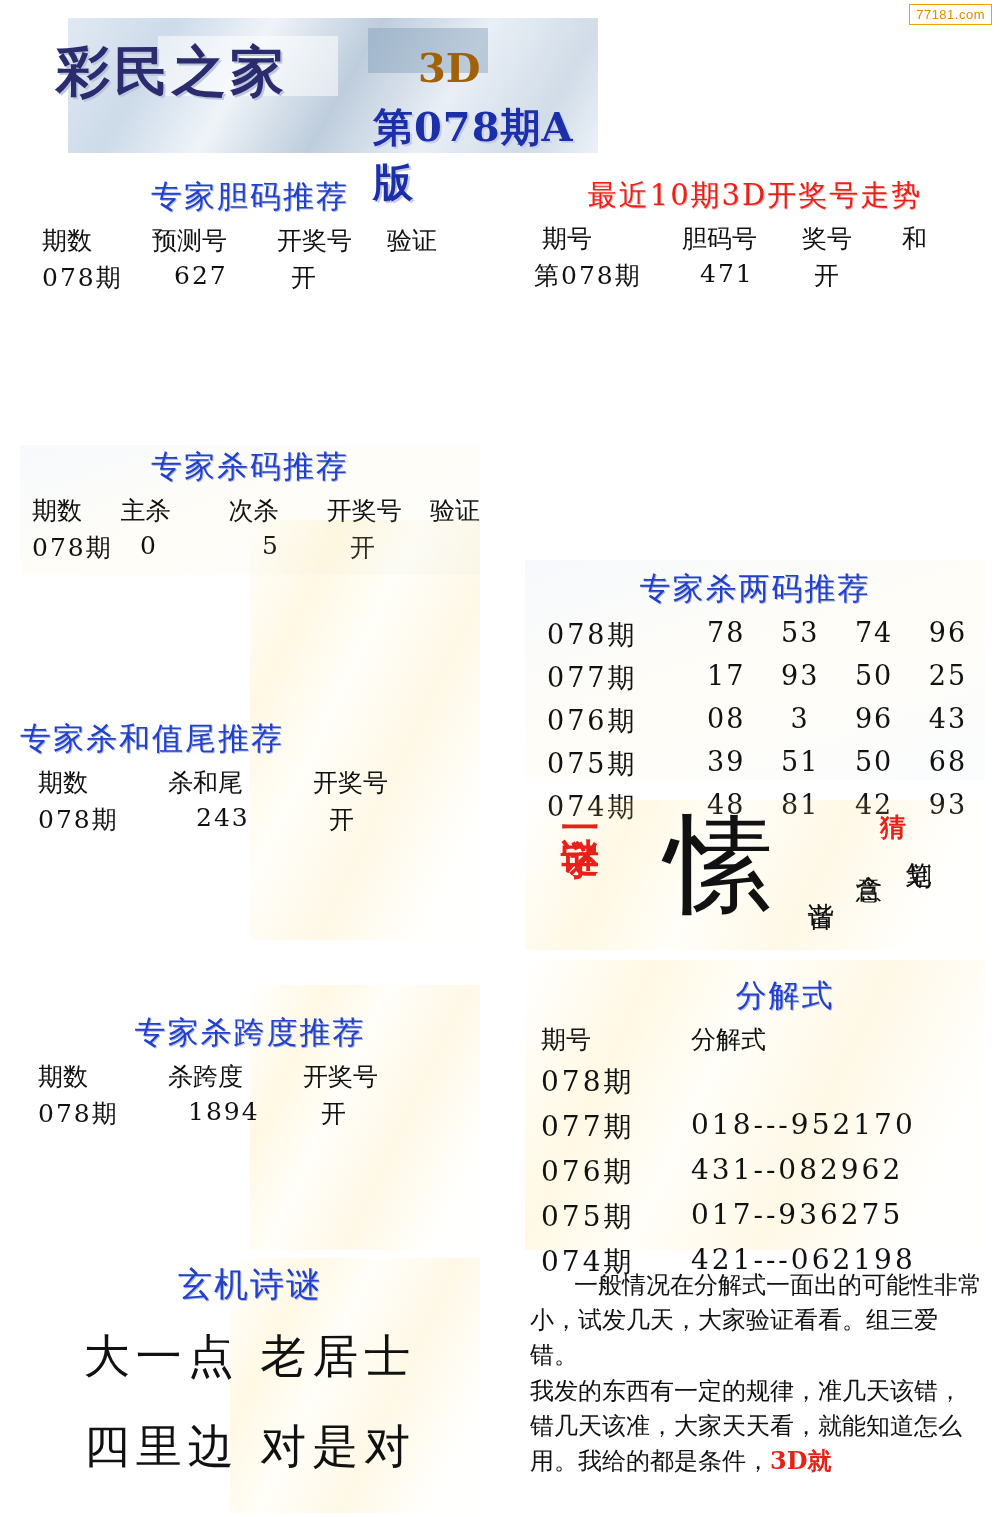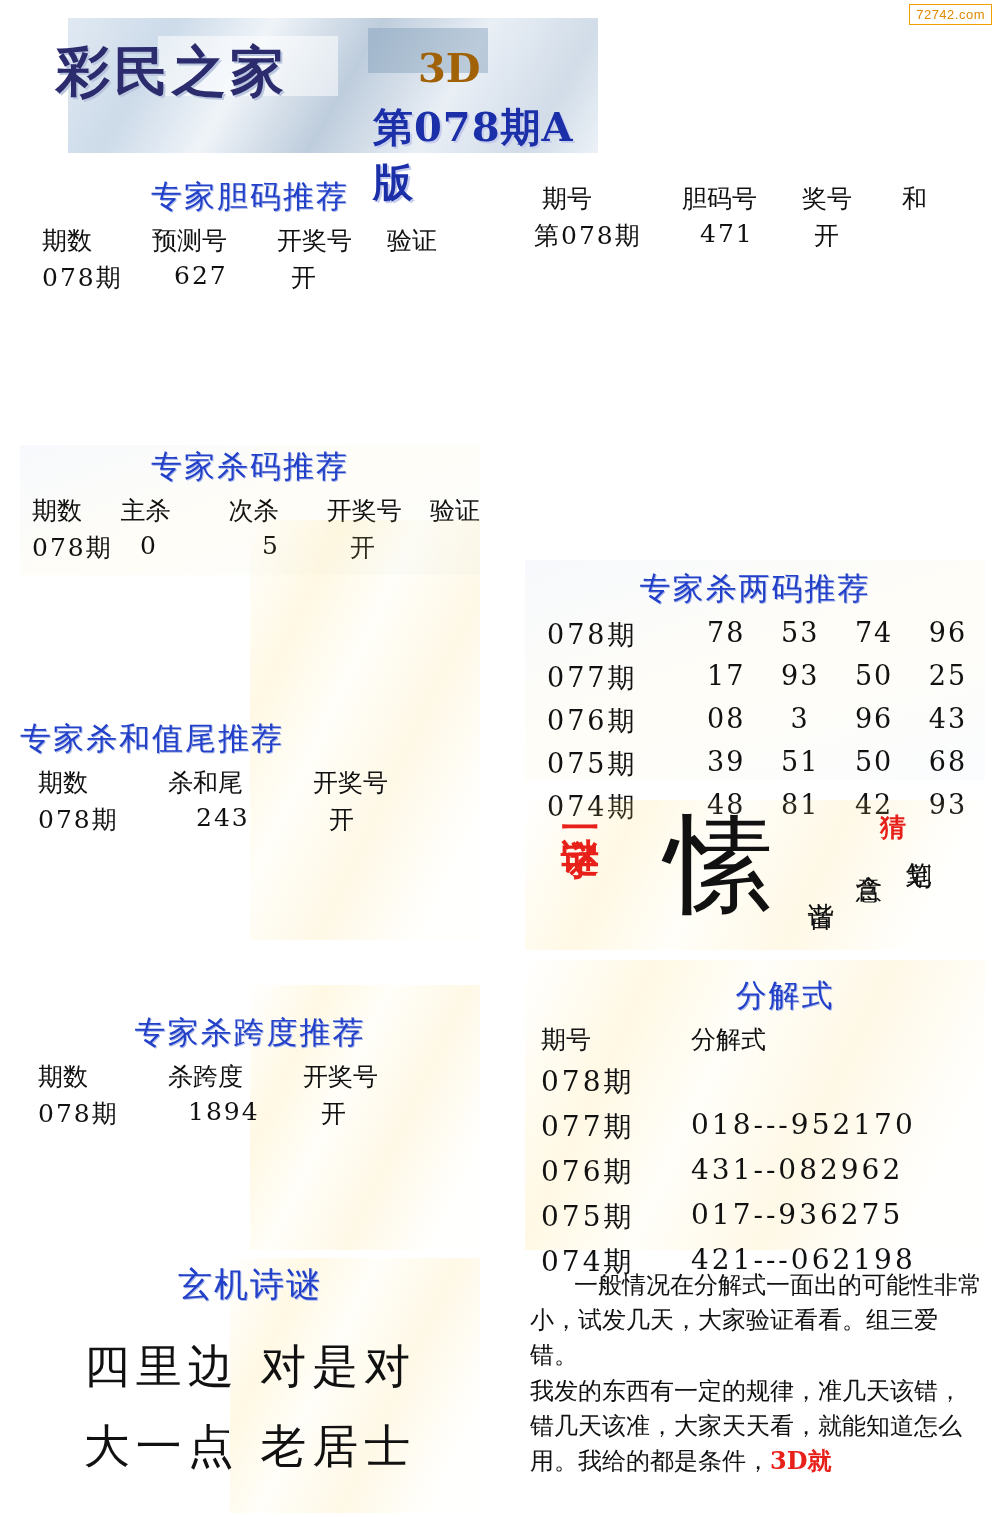--- a/index.html
+++ b/index.html
@@ -59,21 +59,21 @@
   .poem{font-size:46px;font-family:"DejaVu Serif","Liberation Serif",serif;letter-spacing:6px;color:#111;}
 
   .note{font-size:24px;line-height:1.45;color:#111;font-family:"DejaVu Serif","Liberation Serif",serif;}
   .note .red{color:#e8201a;font-weight:bold;}
 </style>
 </head>
 <body>
 
 <div class="page">
 
-  <div class="wm">72742.com</div>
+  <div class="wm">77181.com</div>
 
   <div class="masthead">
     <div class="mast-photo"></div>
     <div class="mast-title">彩民之家</div>
     <div class="mast-3d">3D</div>
     <div class="mast-issue">第078期A版</div>
   </div>
 
   <div class="block" style="left:20px;top:176px;width:460px;">
     <div class="hdr" style="text-align:center;">专家胆码推荐</div>
@@ -85,20 +85,21 @@
     </div>
     <div class="row" style="padding-left:22px;">
       <span class="cell num" style="width:110px;">078期</span>
       <span class="cell num" style="width:125px;padding-left:22px;box-sizing:border-box;">627</span>
       <span class="cell" style="width:110px;padding-left:14px;box-sizing:border-box;">开</span>
       <span class="cell"></span>
     </div>
   </div>
 
   <div class="block" style="left:520px;top:176px;width:470px;">
+    <div class="hdr red" style="text-align:center;font-size:29px;">最近10期3D开奖号走势</div>
     <div class="cols head" style="padding-left:22px;">
       <span class="cell" style="width:140px;">期号</span>
       <span class="cell" style="width:120px;">胆码号</span>
       <span class="cell" style="width:100px;">奖号</span>
       <span class="cell">和</span>
     </div>
     <div class="row" style="padding-left:14px;">
       <span class="cell num" style="width:148px;">第078期</span>
       <span class="cell num" style="width:120px;padding-left:18px;box-sizing:border-box;">471</span>
       <span class="cell" style="width:100px;padding-left:12px;box-sizing:border-box;">开</span>
@@ -233,22 +234,22 @@
       <div class="r">
         <span class="p num">074期</span>
         <span class="v num">421---062198</span>
       </div>
     </div>
   </div>
 
   <div class="art" style="left:230px;top:1258px;width:250px;height:255px;"></div>
   <div class="block" style="left:20px;top:1262px;width:460px;">
     <div class="hdr" style="text-align:center;font-size:34px;">玄机诗谜</div>
+    <div class="poem" style="text-align:center;margin-top:18px;">大一点  老居士</div>
     <div class="poem" style="text-align:center;margin-top:28px;">四里边  对是对</div>
-    <div class="poem" style="text-align:center;margin-top:18px;">大一点  老居士</div>
   </div>
 
   <div class="block" style="left:530px;top:1268px;width:455px;">
     <div class="note" style="text-indent:44px;">一般情况在分解式一面出的可能性非常小，试发几天，大家验证看看。组三爱错。</div>
     <div class="note" style="margin-top:2px;">
       <span>我发的东西有一定的规律，准几天该错，错几天该准，大家天天看，就能知道怎么用。我给的都是条件，</span><span class="red">3D就</span>
     </div>
   </div>
 
 </div>

